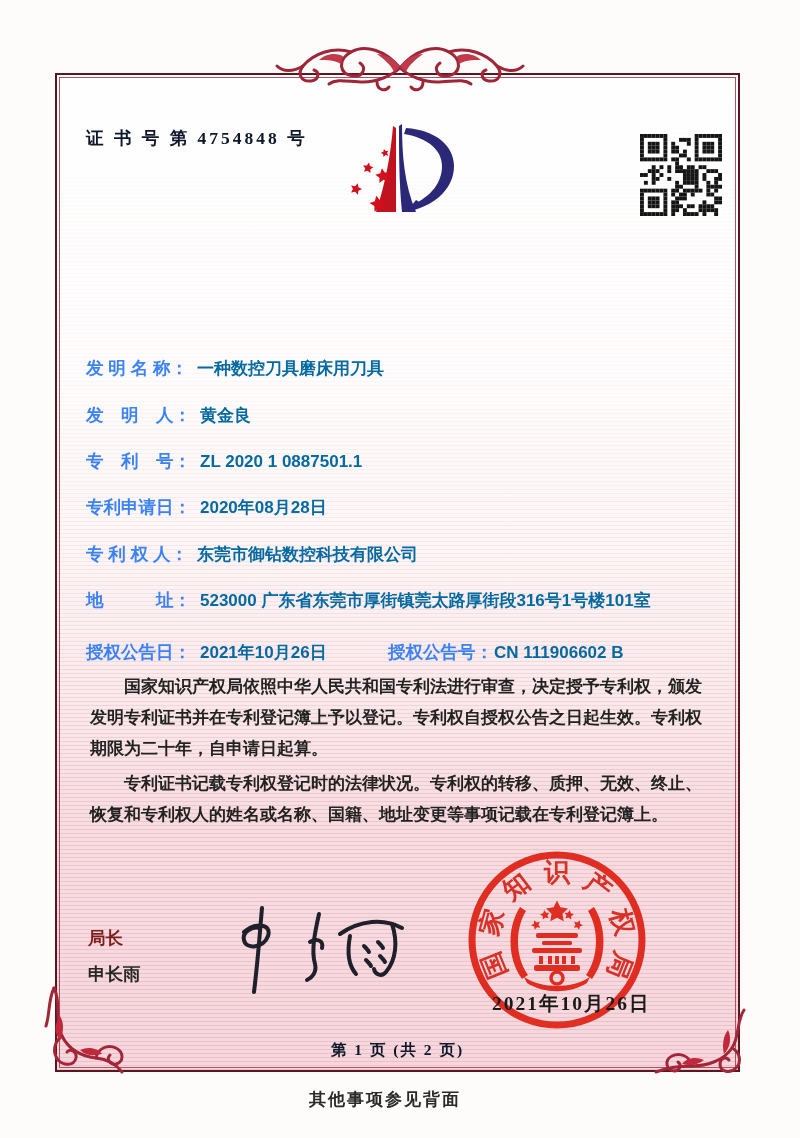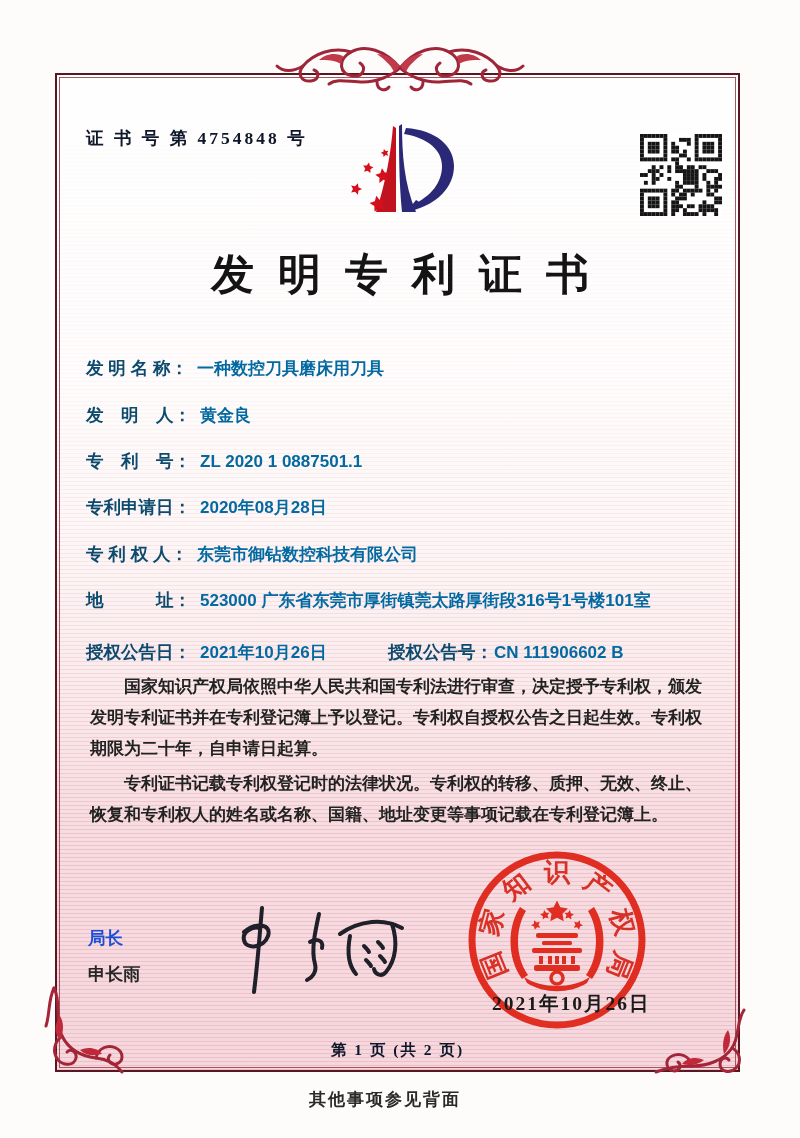--- a/index.html
+++ b/index.html
@@ -16,29 +16,29 @@
       linear-gradient(180deg,#fdf7f4 0%,#fbeeee 45%,#f7dee2 72%,#f5d7dd 100%);
     box-sizing:border-box;
   }
   .frame-inner{position:absolute;inset:2px;border:1px solid #a85562;pointer-events:none;}
 
   .abs{position:absolute;}
   .cert-number{left:86px;top:126px;font-size:17.5px;font-weight:bold;color:#0f172a;letter-spacing:3px;white-space:pre;}
   .doc-title{left:0;top:246px;width:800px;text-align:center;font-size:43px;font-weight:bold;color:#141414;letter-spacing:24px;padding-left:24px;box-sizing:border-box;white-space:nowrap;}
 
   .field-row{left:86px;width:640px;display:flex;gap:9px;font-family:"Liberation Sans",sans-serif;}
-  .field-label{font-weight:700;font-size:17.5px;color:#0c4a6e;white-space:pre;flex:0 0 auto;}
+  .field-label{font-weight:700;font-size:17.5px;color:#3b82f6;white-space:pre;flex:0 0 auto;}
   .field-value{font-weight:700;font-size:17px;color:#0369a1;width:520px;line-height:1.55;}
   .pair2{position:absolute;left:302px;top:0;display:flex;gap:1px;}
   .pair2 .field-value{width:auto;}
 
   .paragraphs{left:86px;top:668px;width:634px;font-size:17px;font-weight:700;color:#222;line-height:1.82;}
   .paragraphs p{margin:4px;text-indent:2em;}
 
-  .sig-title{left:88px;top:926px;font-size:17.5px;font-weight:700;color:#1d4ed8;font-family:Liberation Sans, sans-serif;}
+  .sig-title{left:88px;top:926px;font-size:17.5px;font-weight:700;color:#7f1d1d;font-family:Liberation Sans, sans-serif;}
   .sig-name{left:88px;top:962px;font-size:17.5px;font-weight:700;color:#262626;font-family:"Liberation Sans",sans-serif;}
 
   .seal-date{left:492px;top:990px;font-size:19.5px;font-weight:700;color:#1a1a1a;letter-spacing:2px;z-index:6;}
   .page-number{left:55px;top:1040px;width:685px;text-align:center;font-size:15.5px;font-weight:600;color:#0f172a;letter-spacing:2px;}
   .footer-note{left:55px;top:1088px;width:660px;text-align:center;font-size:17px;font-weight:700;color:#2a2a2a;letter-spacing:2px;}
 
   svg{display:block;}
 </style>
 </head>
 <body>
@@ -335,21 +335,20 @@
       <rect x="24" y="76" width="4" height="4" fill="#151515"></rect>
       <rect x="0" y="80" width="4" height="4" fill="#151515"></rect>
       <rect x="4" y="80" width="4" height="4" fill="#151515"></rect>
       <rect x="8" y="80" width="4" height="4" fill="#151515"></rect>
       <rect x="12" y="80" width="4" height="4" fill="#151515"></rect>
       <rect x="16" y="80" width="4" height="4" fill="#151515"></rect>
       <rect x="20" y="80" width="4" height="4" fill="#151515"></rect>
       <rect x="24" y="80" width="4" height="4" fill="#151515"></rect>
     </svg>
 
-  <div class="abs doc-title" id="doc-title">发明专利证书</div>
 
   <div class="abs field-row" style="top:356px;">
     <span class="field-label">发 明 名 称：</span>
     <span class="field-value">一种数控刀具磨床用刀具</span>
   </div>
   <div class="abs field-row" style="top:403px;">
     <span class="field-label">发　明　人：</span>
     <span class="field-value">黄金良</span>
   </div>
   <div class="abs field-row" style="top:449px;">

